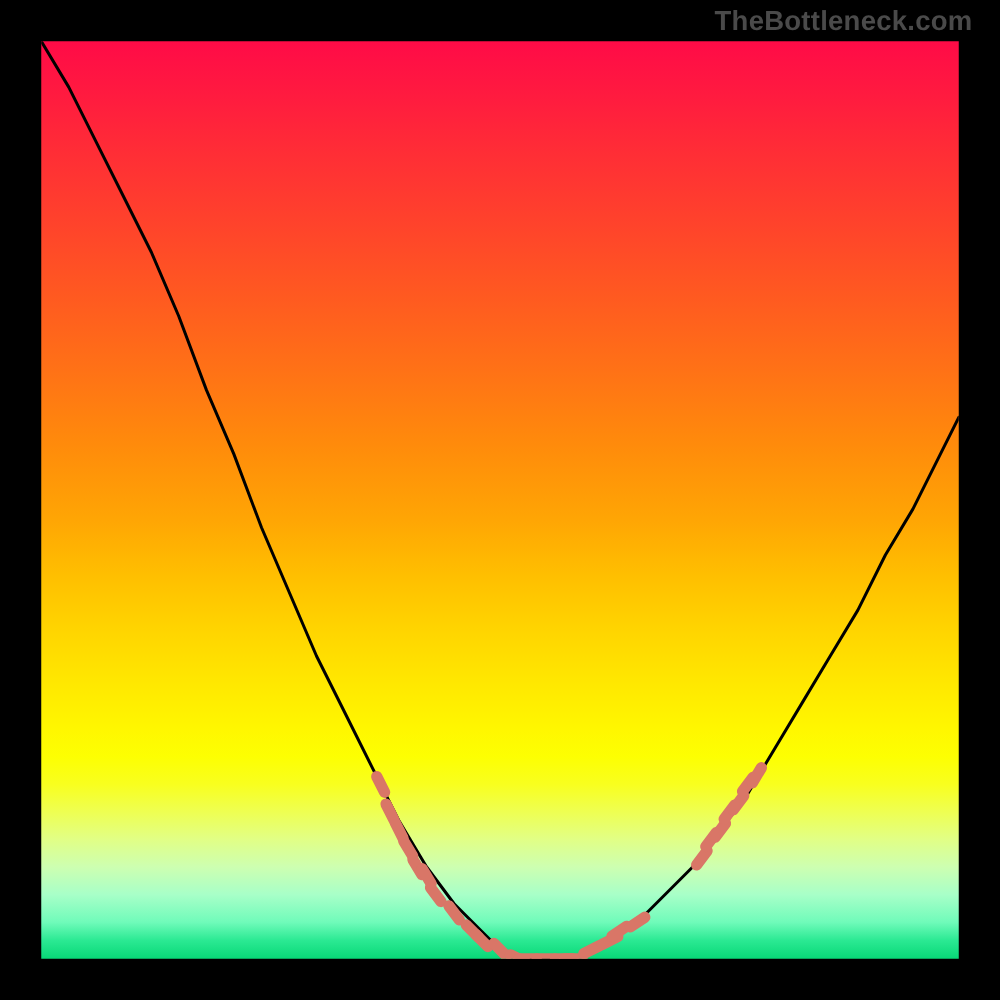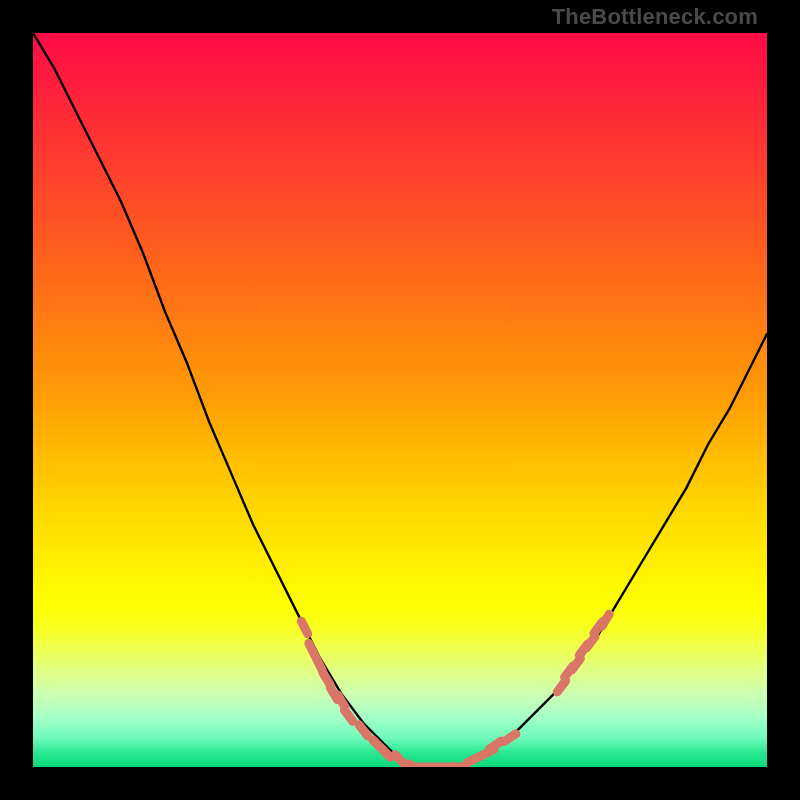--- a/index.html
+++ b/index.html
@@ -11,20 +11,21 @@
     overflow: hidden;
     font-family: Arial, Helvetica, sans-serif;
   }
   .frame {
     position: absolute;
     left: 0;
     top: 0;
     width: 768px;
     height: 800px;
     background: #000000;
+    padding-left: 20px;
   }
   .plot-area {
     position: absolute;
     left: 33px;
     top: 33px;
     width: 734px;
     height: 734px;
     
     background: linear-gradient(
       to bottom,

